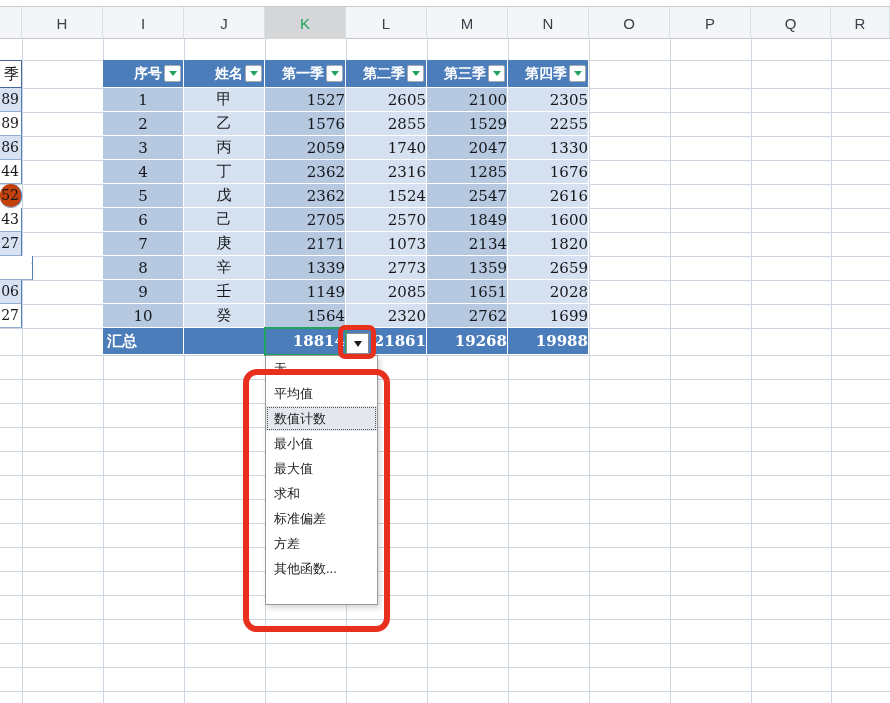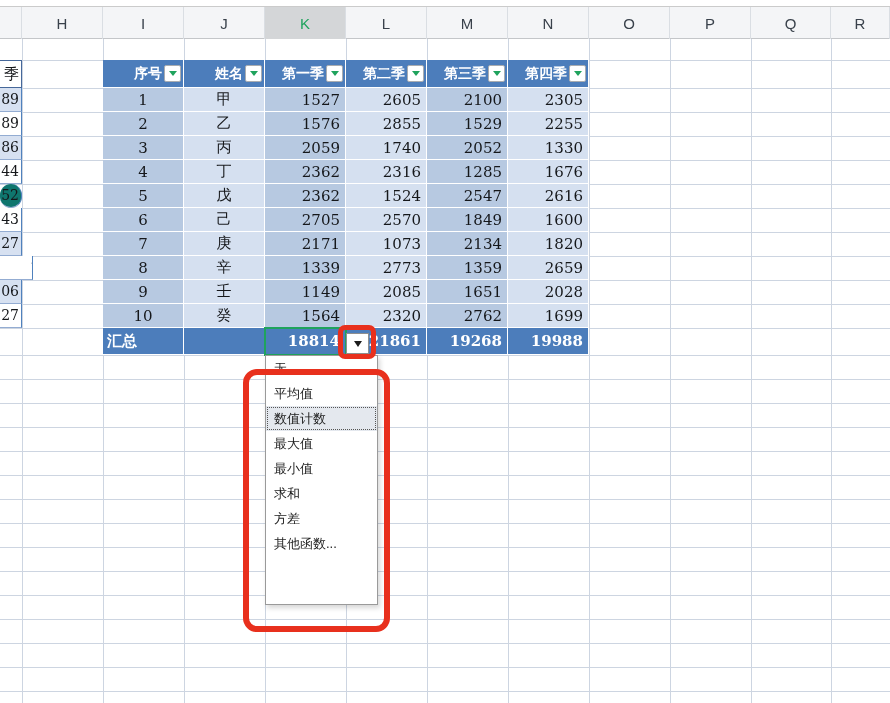--- a/index.html
+++ b/index.html
@@ -23,21 +23,21 @@
   
   #main-table{position:absolute;left:103px;top:60px;width:486px;height:295px;z-index:6;}
   .cell{position:absolute;box-sizing:border-box;border-right:1px solid #fff;border-bottom:1px solid #fff;
         display:flex;align-items:center;font-size:15px;color:#15171a;}
   .cell.bandD{background:var(--dark);}
   .cell.bandL{background:var(--light);}
   .cell.hdr{background:var(--blue);color:#fff;font-weight:bold;font-size:14px;
             justify-content:flex-end;padding-right:2px;gap:2px;overflow:hidden;}
   .cell.tot{background:var(--blue);color:#fff;font-weight:bold;}
   .cell.ctr{justify-content:center;}
-  .cell.num{justify-content:flex-end;padding-right:5px;}
+  .cell.num{justify-content:flex-end;}
   .cell.lbl{justify-content:flex-start;padding-left:4px;}
   .filter-btn{flex:none;width:15px;height:15px;background:#fff;border:1px solid #A9ACB0;border-radius:2px;
               display:flex;align-items:center;justify-content:center;cursor:pointer;}
   .tri-green{width:0;height:0;border-left:4px solid transparent;border-right:4px solid transparent;
              border-top:5px solid #1FA35D;}
   
   #selection{position:absolute;left:264px;top:327px;width:83px;height:29px;border:2px solid var(--green);
              box-sizing:border-box;z-index:12;pointer-events:none;}
   #dd-btn{position:absolute;left:346px;top:333px;width:23px;height:21px;background:#fff;
           border:1px solid #8E8E8E;box-sizing:border-box;display:flex;align-items:center;justify-content:center;
@@ -114,21 +114,21 @@
       <div class="strip-cell" style="left: 670px; width: 81px;">P</div>
       <div class="strip-cell" style="left: 751px; width: 80px;">Q</div>
       <div class="strip-cell" style="left: 831px; width: 59px;">R</div>
     </div>
   <div id="left-table">
       <div class="left-cell left-head" style="top: 60px; height: 28px; line-height: 26px;">季</div>
       <div class="left-cell left-val" style="top: 88px; height: 24px; line-height: 23px; background: rgb(215, 225, 241);">89</div>
       <div class="left-cell left-val" style="top: 112px; height: 24px; line-height: 23px; background: rgb(255, 255, 255);">89</div>
       <div class="left-cell left-val" style="top: 136px; height: 24px; line-height: 23px; background: rgb(215, 225, 241);">86</div>
       <div class="left-cell left-val" style="top: 160px; height: 24px; line-height: 23px; background: rgb(255, 255, 255);">44</div>
-      <div class="left-cell left-val" style="top: 184px; height: 24px; line-height: 23px; background: #0f766e; border-radius: 11px;">52</div>
+      <div class="left-cell left-val" style="top: 184px; height: 24px; line-height: 23px; background: #c2410c; border-radius: 11px;">52</div>
       <div class="left-cell left-val" style="top: 208px; height: 24px; line-height: 23px; background: rgb(255, 255, 255);">43</div>
       <div class="left-cell left-val" style="top: 232px; height: 24px; line-height: 23px; background: rgb(215, 225, 241);">27</div>
       <div class="left-cell left-val" style="top: 256px; height: 24px; line-height: 23px; background: rgb(255, 255, 255); padding-left: 30px;">15</div>
       <div class="left-cell left-val" style="top: 280px; height: 24px; line-height: 23px; background: rgb(215, 225, 241);">06</div>
       <div class="left-cell left-val" style="top: 304px; height: 24px; line-height: 23px; background: rgb(255, 255, 255);">27</div>
     </div>
   <div id="main-table">
       <div class="cell hdr" style="left: 0px; top: 0px; width: 81px; height: 28px;">
         <span>序号</span>
         <div class="filter-btn">
@@ -174,21 +174,21 @@
       <div class="cell bandD ctr" style="left: 0px; top: 52px; width: 81px; height: 24px;">2</div>
       <div class="cell bandL ctr" style="left: 81px; top: 52px; width: 81px; height: 24px;">乙</div>
       <div class="cell bandD num" style="left: 162px; top: 52px; width: 81px; height: 24px;">1576</div>
       <div class="cell bandL num" style="left: 243px; top: 52px; width: 81px; height: 24px;">2855</div>
       <div class="cell bandD num" style="left: 324px; top: 52px; width: 81px; height: 24px;">1529</div>
       <div class="cell bandL num" style="left: 405px; top: 52px; width: 81px; height: 24px;">2255</div>
       <div class="cell bandD ctr" style="left: 0px; top: 76px; width: 81px; height: 24px;">3</div>
       <div class="cell bandL ctr" style="left: 81px; top: 76px; width: 81px; height: 24px;">丙</div>
       <div class="cell bandD num" style="left: 162px; top: 76px; width: 81px; height: 24px;">2059</div>
       <div class="cell bandL num" style="left: 243px; top: 76px; width: 81px; height: 24px;">1740</div>
-      <div class="cell bandD num" style="left: 324px; top: 76px; width: 81px; height: 24px;">2052</div>
+      <div class="cell bandD num" style="left: 324px; top: 76px; width: 81px; height: 24px;">2047</div>
       <div class="cell bandL num" style="left: 405px; top: 76px; width: 81px; height: 24px;">1330</div>
       <div class="cell bandD ctr" style="left: 0px; top: 100px; width: 81px; height: 24px;">4</div>
       <div class="cell bandL ctr" style="left: 81px; top: 100px; width: 81px; height: 24px;">丁</div>
       <div class="cell bandD num" style="left: 162px; top: 100px; width: 81px; height: 24px;">2362</div>
       <div class="cell bandL num" style="left: 243px; top: 100px; width: 81px; height: 24px;">2316</div>
       <div class="cell bandD num" style="left: 324px; top: 100px; width: 81px; height: 24px;">1285</div>
       <div class="cell bandL num" style="left: 405px; top: 100px; width: 81px; height: 24px;">1676</div>
       <div class="cell bandD ctr" style="left: 0px; top: 124px; width: 81px; height: 24px;">5</div>
       <div class="cell bandL ctr" style="left: 81px; top: 124px; width: 81px; height: 24px;">戊</div>
       <div class="cell bandD num" style="left: 162px; top: 124px; width: 81px; height: 24px;">2362</div>
@@ -233,21 +233,22 @@
       <div class="cell tot num" style="left: 405px; top: 268px; width: 81px; height: 27px;">19988</div>
     </div>
   <div id="selection"></div>
   <div id="dd-btn">
     <span class="tri-down"></span>
   </div>
   <div id="menu">
       <div class="menu-item">无</div>
       <div class="menu-item">平均值</div>
       <div class="menu-item sel">数值计数</div>
+      <div class="menu-item">最小值</div>
       <div class="menu-item">最大值</div>
-      <div class="menu-item">最小值</div>
       <div class="menu-item">求和</div>
+      <div class="menu-item">标准偏差</div>
       <div class="menu-item">方差</div>
       <div class="menu-item">其他函数...</div>
     </div>
   <div id="red-small" class="red-rect"></div>
   <div id="red-large" class="red-rect"></div>
 </div>
 
 </body></html>

